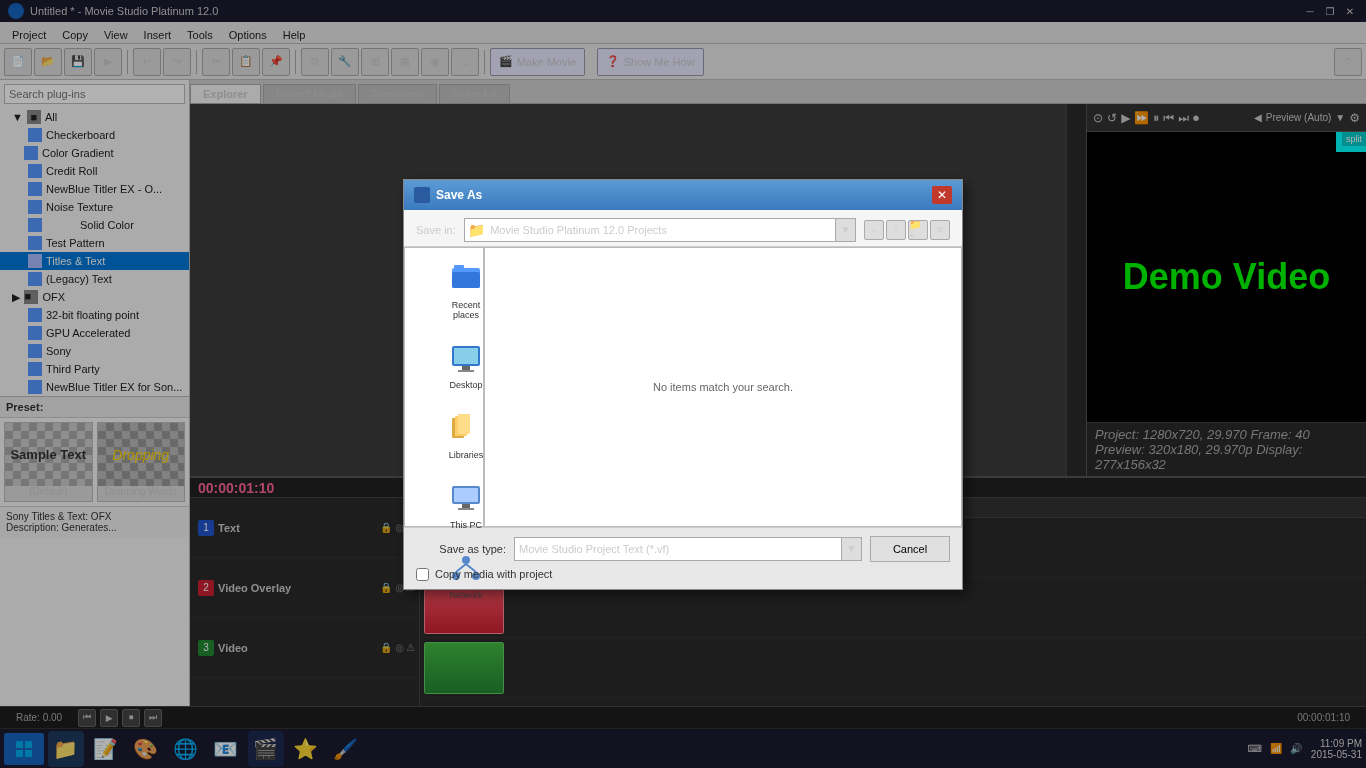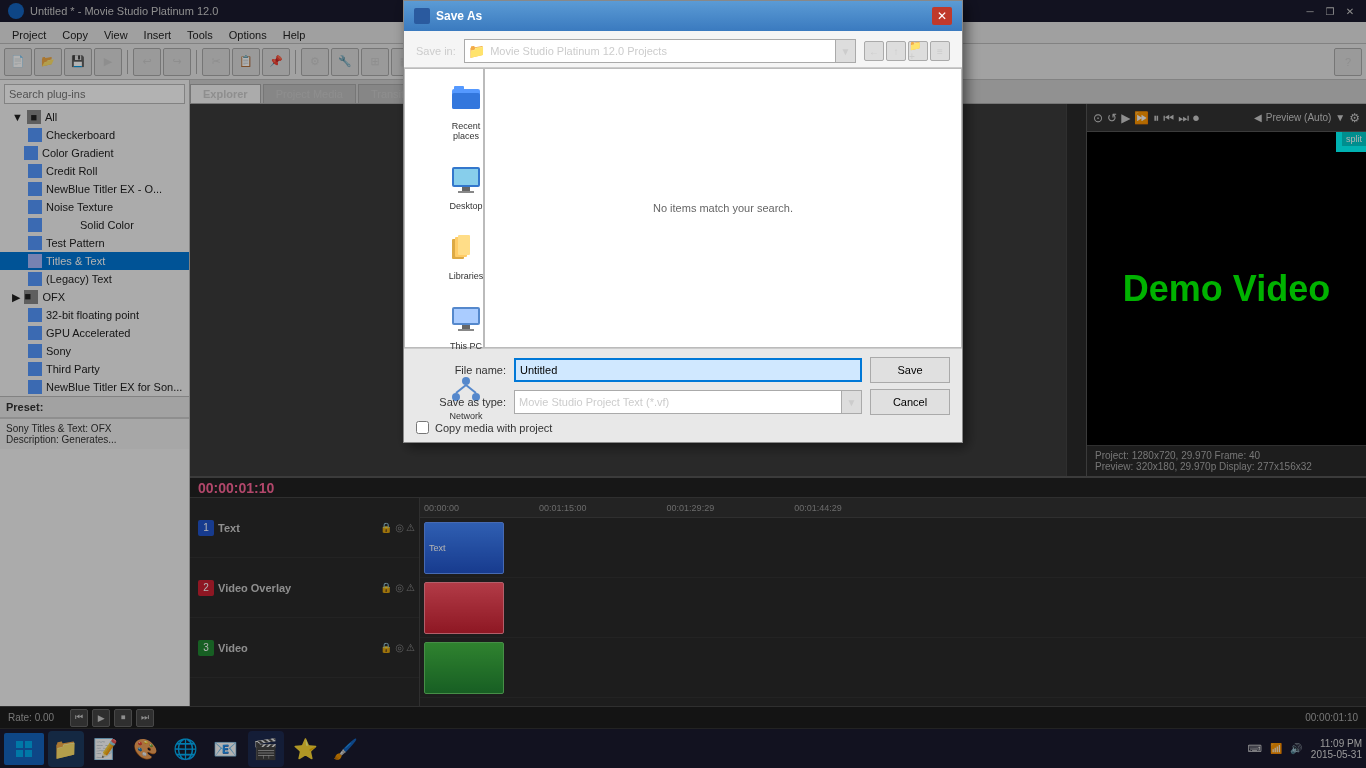--- a/index.html
+++ b/index.html
@@ -31,21 +31,21 @@
     .preset-item { border: 1px solid #bbb; background: #ddd; height: 80px; display: flex; flex-direction: column; align-items: center; justify-content: flex-end; padding-bottom: 4px; font-size: 10px; cursor: pointer; }
     .preset-img-default { width: 100%; flex: 1; background: repeating-conic-gradient(#aaa 0% 25%, #ccc 0% 50%) 0 0 / 16px 16px; display: flex; align-items: center; justify-content: center; font-size: 11px; color: #333; }
     .preset-img-dropping { width: 100%; flex: 1; background: repeating-conic-gradient(#999 0% 25%, #bbb 0% 50%) 0 0 / 16px 16px; display: flex; align-items: center; justify-content: center; font-size: 11px; color: #ffd700; font-style: italic; }
     .preset-desc { padding: 4px 6px; font-size: 10px; color: #333; border-top: 1px solid #ccc; background: #f0f0f0; }
 
     
     .right-panel { width: 280px; background: #2b2b2b; border-left: 1px solid #555; display: flex; flex-direction: column; }
     .preview-controls-bar { background: #333; height: 28px; display: flex; align-items: center; padding: 0 6px; gap: 4px; border-bottom: 1px solid #555; font-size: 10px; }
     .preview-video { flex: 1; background: #000; display: flex; align-items: center; justify-content: center; position: relative; }
     .demo-video-text { color: #00ff00; font-size: 36px; font-weight: bold; font-family: Arial, sans-serif; }
-    .preview-info { background: #2a2a2a; padding: 4px 8px; font-size: 10px; color: #aaa; border-top: 1px solid #444; }
+    .preview-info { background: #2a2a2a; padding: 4px 8px; font-size: 13px; color: #aaa; border-top: 1px solid #444; font-style: italic; }
 
     
     .tabs-bar { background: #d0d0d0; height: 24px; display: flex; align-items: flex-end; border-bottom: 1px solid #aaa; }
     .tab { padding: 3px 12px; background: #c0c0c0; border: 1px solid #aaa; border-bottom: none; font-size: 11px; cursor: pointer; margin-right: 2px; }
     .tab.active { background: #f5f5f5; font-weight: bold; }
 
     
     .timeline-area { height: 230px; background: #2a2a2a; border-top: 2px solid #555; display: flex; flex-direction: column; }
     .timeline-header { height: 20px; background: #222; display: flex; align-items: center; padding: 0 8px; font-size: 10px; color: #ff6699; border-bottom: 1px solid #444; }
     .timeline-tracks { flex: 1; display: flex; }
@@ -60,35 +60,35 @@
     .t-icon { font-size: 10px; color: #888; cursor: pointer; }
     .track-content-area { flex: 1; overflow-x: auto; position: relative; }
     .timeline-ruler { height: 20px; background: #333; border-bottom: 1px solid #444; display: flex; align-items: center; padding: 0 4px; font-size: 9px; color: #999; gap: 80px; }
     .track-row { height: 60px; border-bottom: 1px solid #333; position: relative; }
     .track-clip { position: absolute; top: 4px; height: 52px; border-radius: 2px; display: flex; align-items: center; padding: 2px 4px; font-size: 10px; overflow: hidden; }
     .clip-blue { background: linear-gradient(180deg, #4488ff, #2255cc); border: 1px solid #6699ff; color: white; }
     .clip-red { background: linear-gradient(180deg, #ff5566, #cc2233); border: 1px solid #ff8899; color: white; }
     .clip-green { background: linear-gradient(180deg, #44bb44, #228833); border: 1px solid #66cc66; color: white; }
 
     
-    .bottom-bar { height: 22px; background: #1e1e1e; display: flex; align-items: center; padding: 0 8px; border-top: 1px solid #444; font-size: 10px; color: #999; gap: 16px; }
+    .bottom-bar { height: 22px; background: #1e1e1e; display: flex; align-items: center; padding: 0 16px; border-top: 1px solid #444; font-size: 10px; color: #999; gap: 16px; }
     .rate-display { color: #aaa; }
     .playback-controls { display: flex; align-items: center; gap: 4px; }
     .ctrl-btn { width: 18px; height: 18px; background: #444; border: 1px solid #666; border-radius: 2px; display: flex; align-items: center; justify-content: center; cursor: pointer; font-size: 9px; color: #ccc; }
 
     
     .taskbar { height: 40px; background: #1a1a2e; display: flex; align-items: center; padding: 0 4px; border-top: 1px solid #333; }
     .start-btn { width: 40px; height: 32px; background: #1565c0; display: flex; align-items: center; justify-content: center; cursor: pointer; border-radius: 2px; }
     .taskbar-icons { display: flex; gap: 4px; margin-left: 4px; }
     .taskbar-icon { width: 36px; height: 36px; display: flex; align-items: center; justify-content: center; cursor: pointer; border-radius: 4px; }
     .taskbar-right { margin-left: auto; display: flex; align-items: center; gap: 8px; font-size: 10px; color: #ddd; }
     .time-display { text-align: right; font-size: 10px; color: #ddd; }
 
     
-    .modal-overlay { position: fixed; top: 0; left: 0; width: 1366px; height: 768px; background: rgba(0,0,0,0.3); display: flex; align-items: flex-start; justify-content: center; z-index: 1000; }
+    .modal-overlay { position: fixed; top: 0; left: 0; width: 1366px; height: 768px; background: rgba(0,0,0,0.3); display: flex; align-items: center; justify-content: center; z-index: 1000; }
     .dialog { width: 560px; background: #f0f0f0; border: 1px solid #888; box-shadow: 4px 4px 12px rgba(0,0,0,0.5); }
     .dialog-title { background: linear-gradient(180deg, #5b9bd5, #3a7abf); padding: 6px 10px; display: flex; align-items: center; justify-content: space-between; color: white; font-size: 12px; font-weight: bold; }
     .dialog-title .dialog-icon { width: 16px; height: 16px; background: #2a5a9f; border-radius: 2px; margin-right: 6px; }
     .dialog-close-btn { width: 20px; height: 18px; background: #c0392b; border: none; color: white; cursor: pointer; display: flex; align-items: center; justify-content: center; font-size: 12px; border-radius: 2px; }
     .dialog-body { padding: 12px; }
     .dialog-sidebar { width: 80px; background: #fff; border: 1px solid #bbb; display: flex; flex-direction: column; align-items: center; padding: 8px 4px; gap: 12px; }
     .sidebar-nav-item { display: flex; flex-direction: column; align-items: center; gap: 4px; cursor: pointer; padding: 4px; margin-left: 44px; }
     .sidebar-nav-icon { width: 36px; height: 36px; display: flex; align-items: center; justify-content: center; }
     .sidebar-nav-label { font-size: 9px; color: #333; text-align: center; }
     .dialog-file-area { flex: 1; background: white; border: 1px solid #bbb; display: flex; align-items: center; justify-content: center; font-size: 11px; color: #666; }
@@ -239,20 +239,34 @@
         <div class="tree-item" style="padding-left:28px;">
           <span style="background:#5599ff;width:14px;height:14px;display:inline-flex;"></span>
           <span>NewBlue Titler EX for Son...</span>
         </div>
       </div>
 
       <div style="border-top:1px solid #bbb;">
         <div class="preset-label">
           <span>Preset:</span>
         </div>
+        <div class="preset-grid">
+          <div class="preset-item">
+            <div class="preset-img-default">
+              <span style="color:#333;font-size:13px;font-weight:bold;">Sample Text</span>
+            </div>
+            <span>(Default)</span>
+          </div>
+          <div class="preset-item">
+            <div class="preset-img-dropping">
+              <span style="font-style:italic;font-size:14px;">Dropping</span>
+            </div>
+            <span>Dropping Words</span>
+          </div>
+        </div>
         <div class="preset-desc">
           <span>Sony Titles &amp; Text: OFX</span><br>
           <span>Description: Generates...</span>
         </div>
       </div>
     </div>
 
     <div style="flex:1;display:flex;flex-direction:column;">
 
       <div class="tabs-bar">
@@ -522,25 +536,20 @@
         </div>
       </div>
 
       <div class="dialog-file-area">
         <span>No items match your search.</span>
       </div>
     </div>
 
     <div class="dialog-bottom">
       <div class="filename-row">
-        <label class="filename-label">File name:</label>
-        <input class="filename-input" value="Untitled" type="text" style="">
-        <button class="save-btn">Save</button>
-      </div>
-      <div class="filename-row">
         <label class="filename-label">Save as type:</label>
         <div style="flex:1;display:flex;align-items:center;border:1px solid #aaa;background:white;height:24px;">
           <span style="flex:1;font-size:11px;padding:0 4px;">Movie Studio Project Text (*.vf)</span>
           <span style="width:20px;background:#ddd;border-left:1px solid #aaa;display:flex;align-items:center;justify-content:center;height:100%;font-size:10px;">▼</span>
         </div>
         <button class="cancel-btn">Cancel</button>
       </div>
       <div class="checkbox-row">
         <input type="checkbox" id="copy-media" style="">
         <label for="copy-media">Copy media with project</label>

